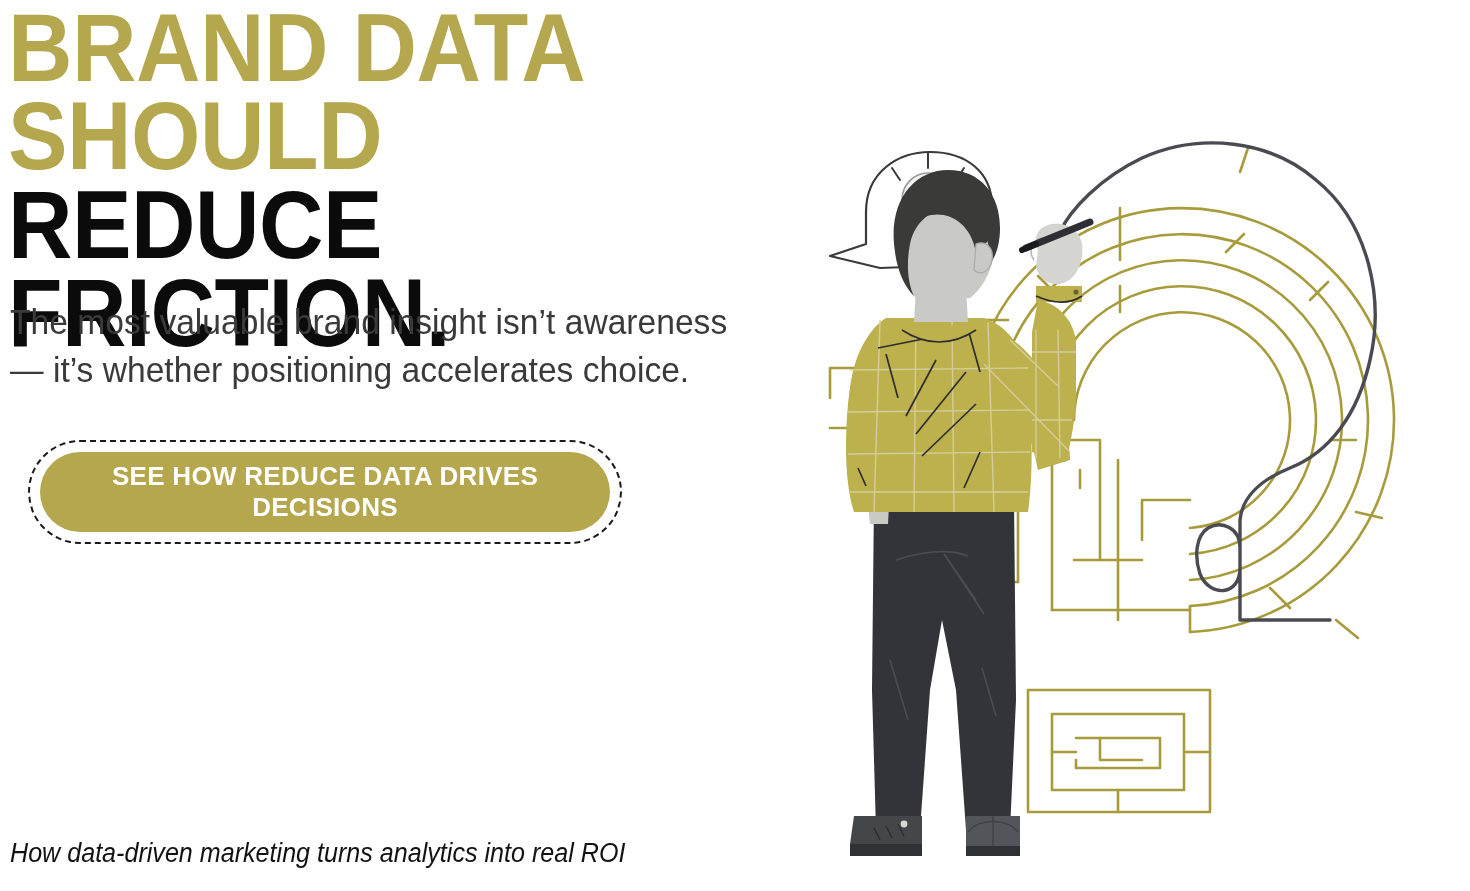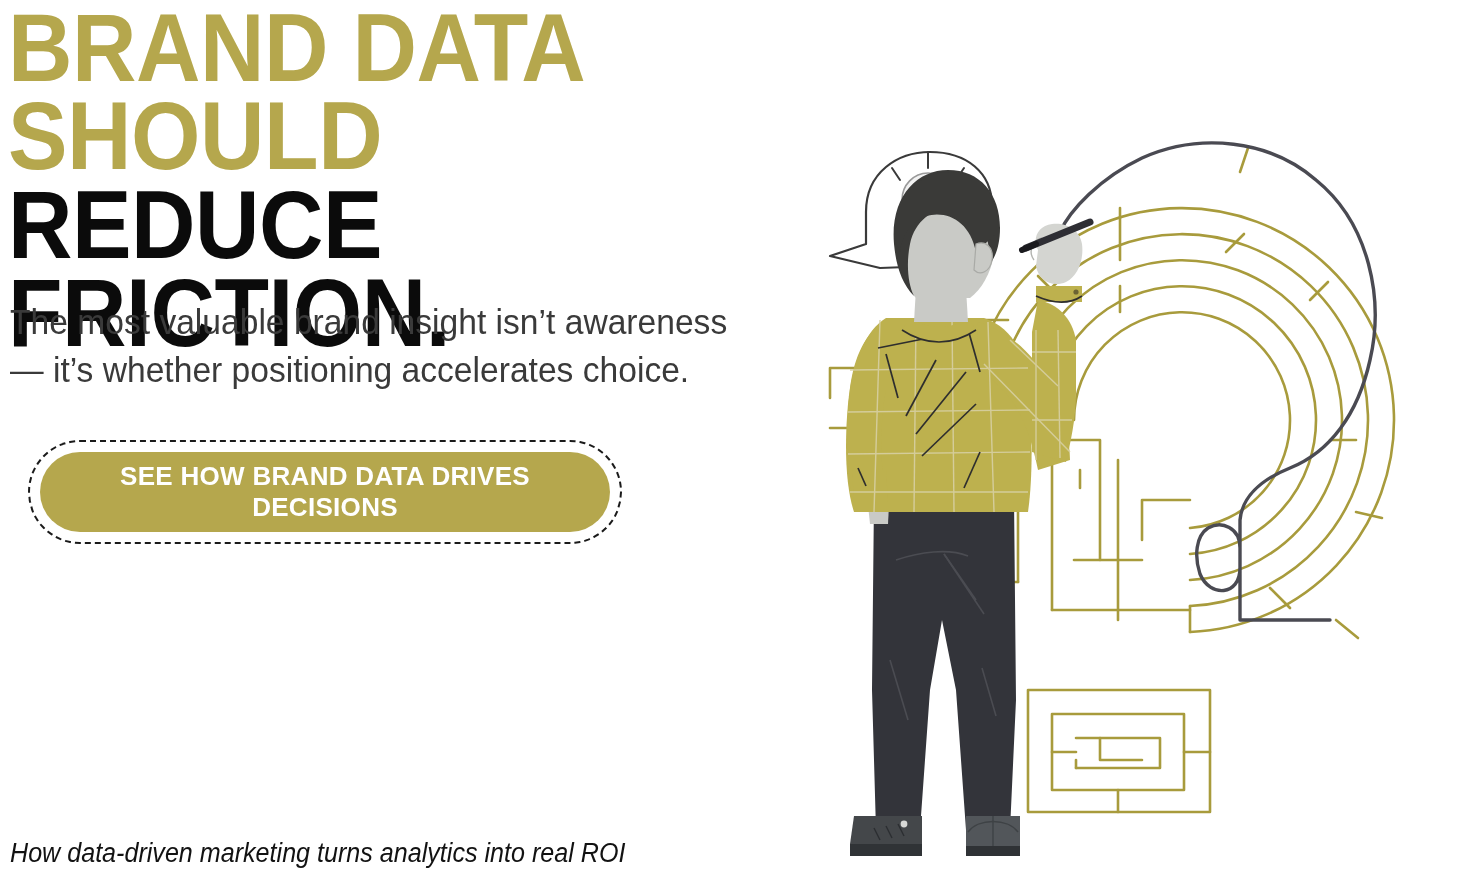--- a/index.html
+++ b/index.html
@@ -96,21 +96,21 @@
 
     <h1 class="headline">
       <span class="l1">BRAND DATA SHOULD</span>
       <span class="l2">REDUCE FRICTION.</span>
     </h1>
 
     <p class="subhead">The most valuable brand insight isn’t awareness — it’s whether positioning accelerates choice.</p>
 
     <div class="cta-wrap">
       <div class="cta-dash"></div>
-      <button class="cta-btn">SEE HOW BRAND DATA DRIVES DECISIONS</button>
+      <button class="cta-btn">SEE HOW REDUCE DATA DRIVES DECISIONS</button>
     </div>
 
     <p class="footnote">How data-driven marketing turns analytics into real ROI</p>
   </div>
 
   <div class="art">
     <svg viewBox="0 0 700 891" xmlns="http://www.w3.org/2000/svg">
 
       <g fill="none" stroke="#a89b3c" stroke-width="2.6" stroke-linecap="round" stroke-linejoin="round">
 

